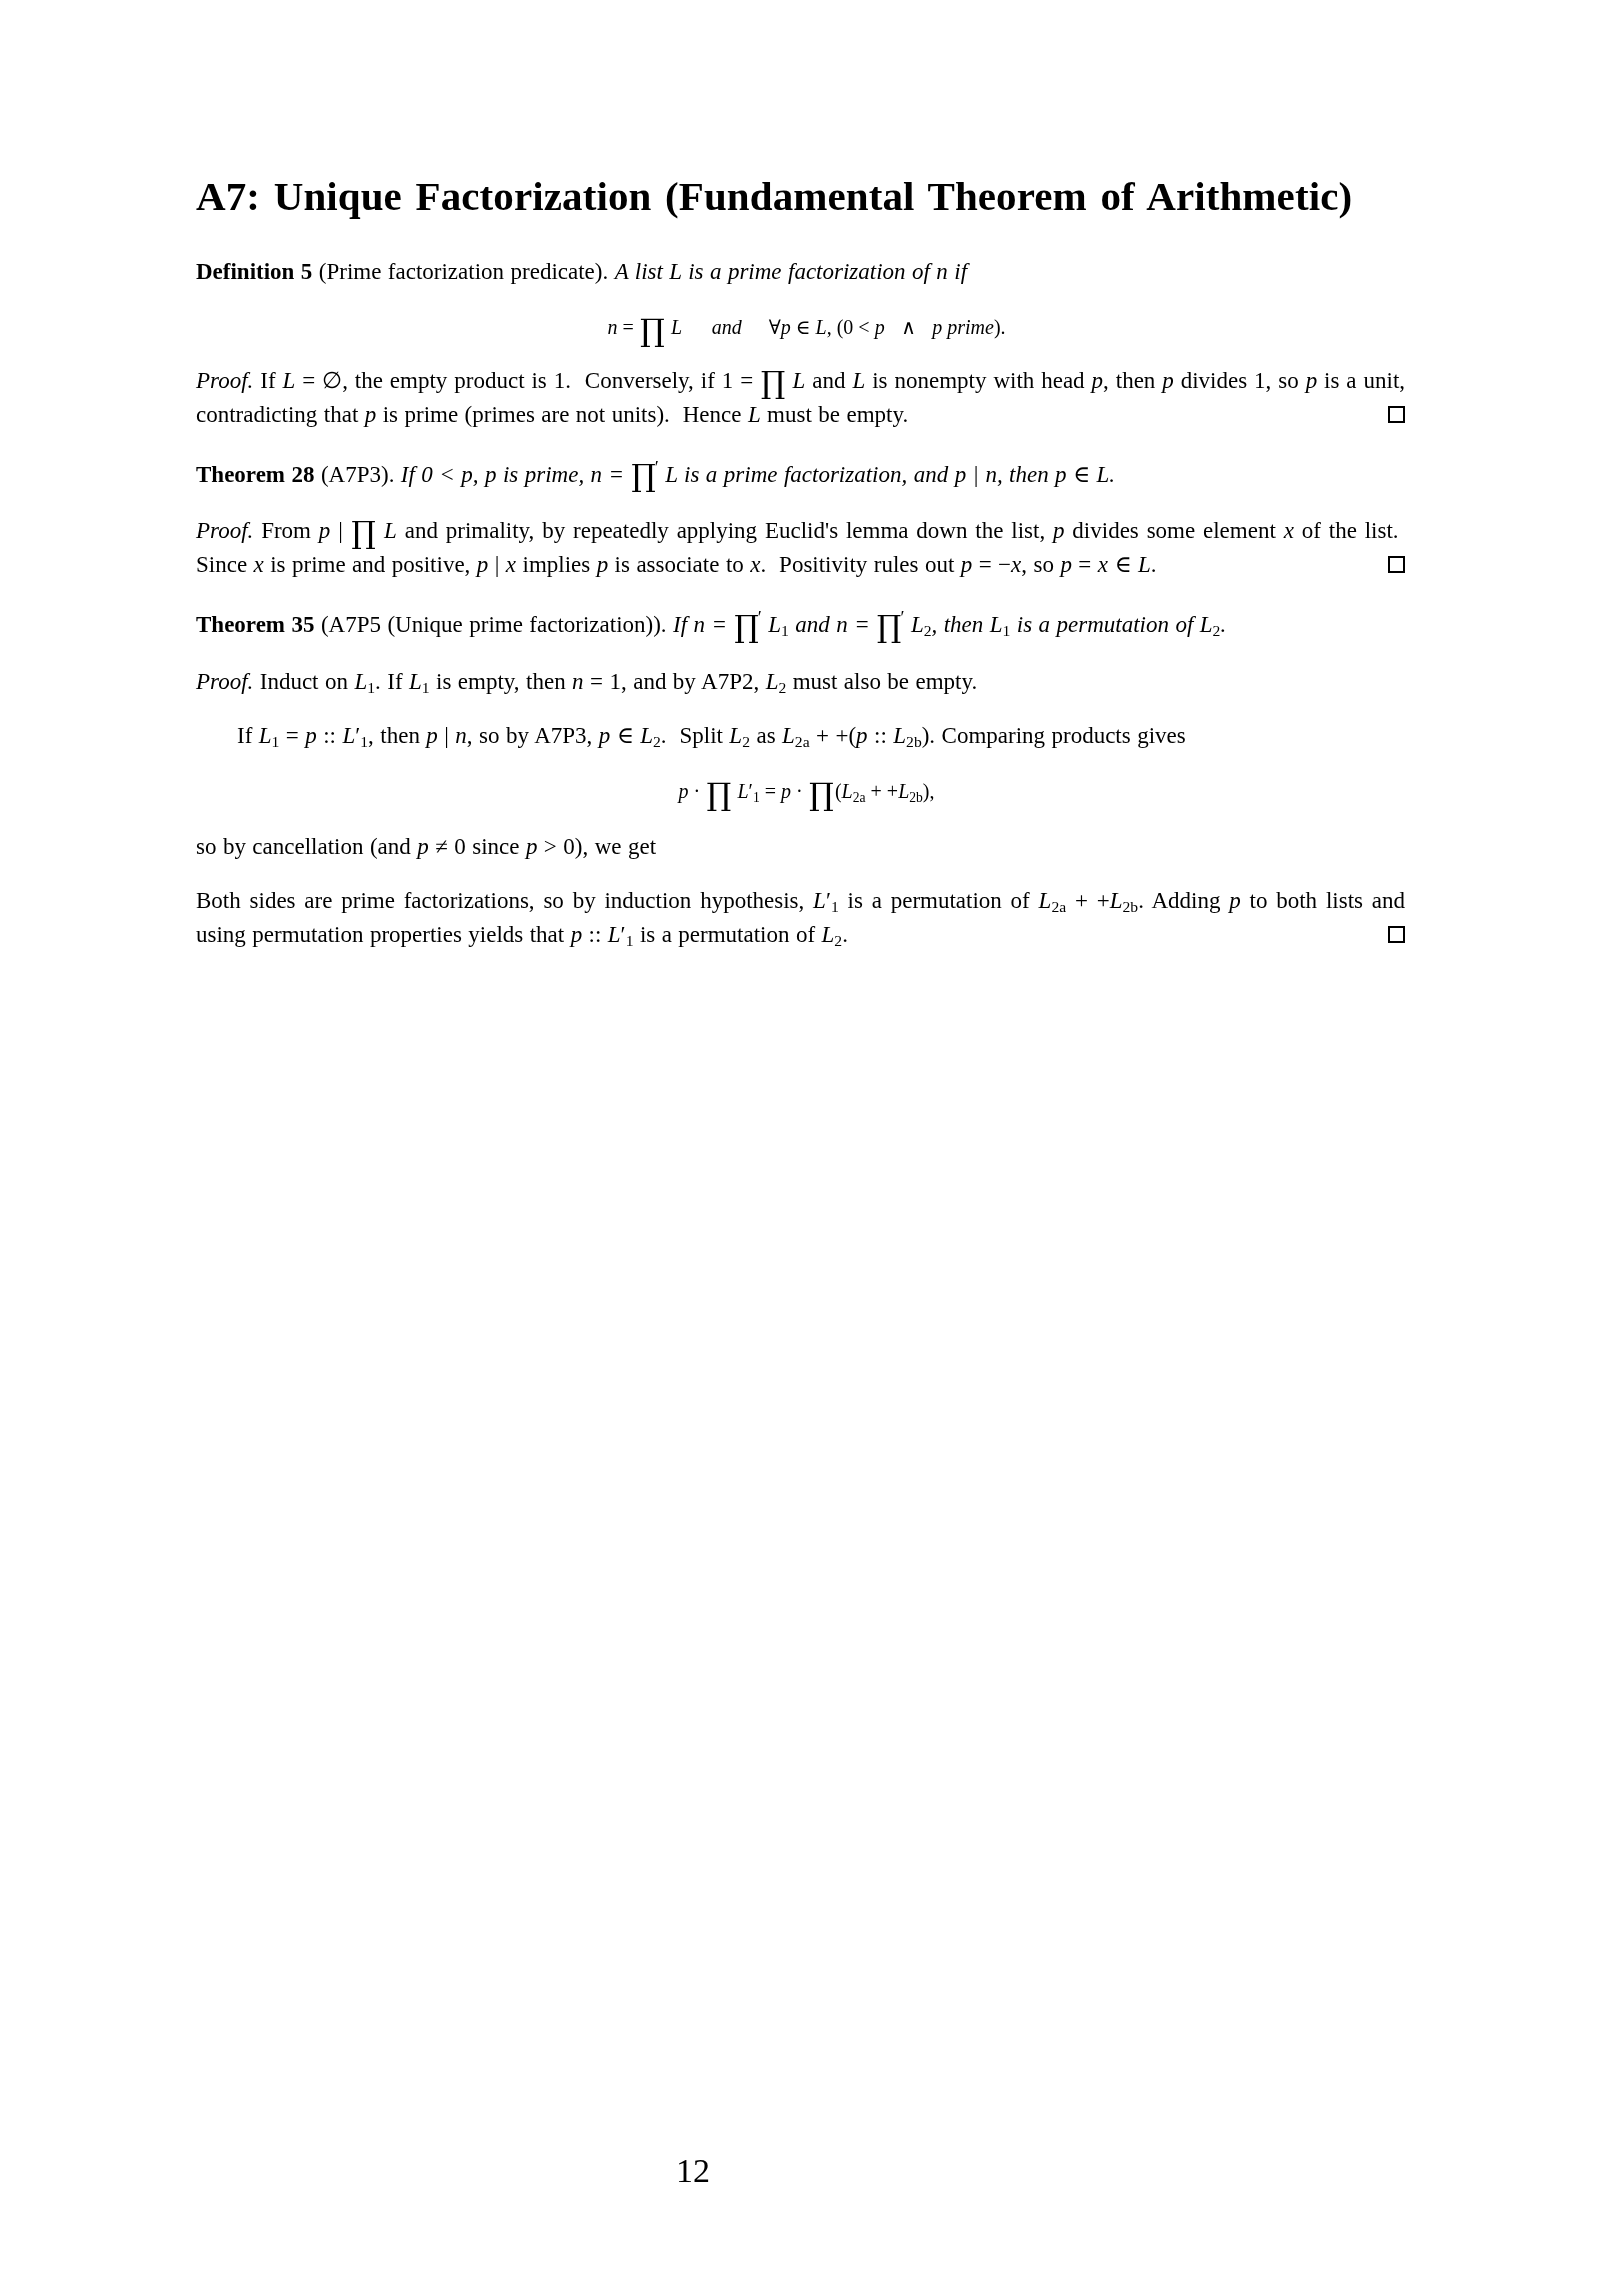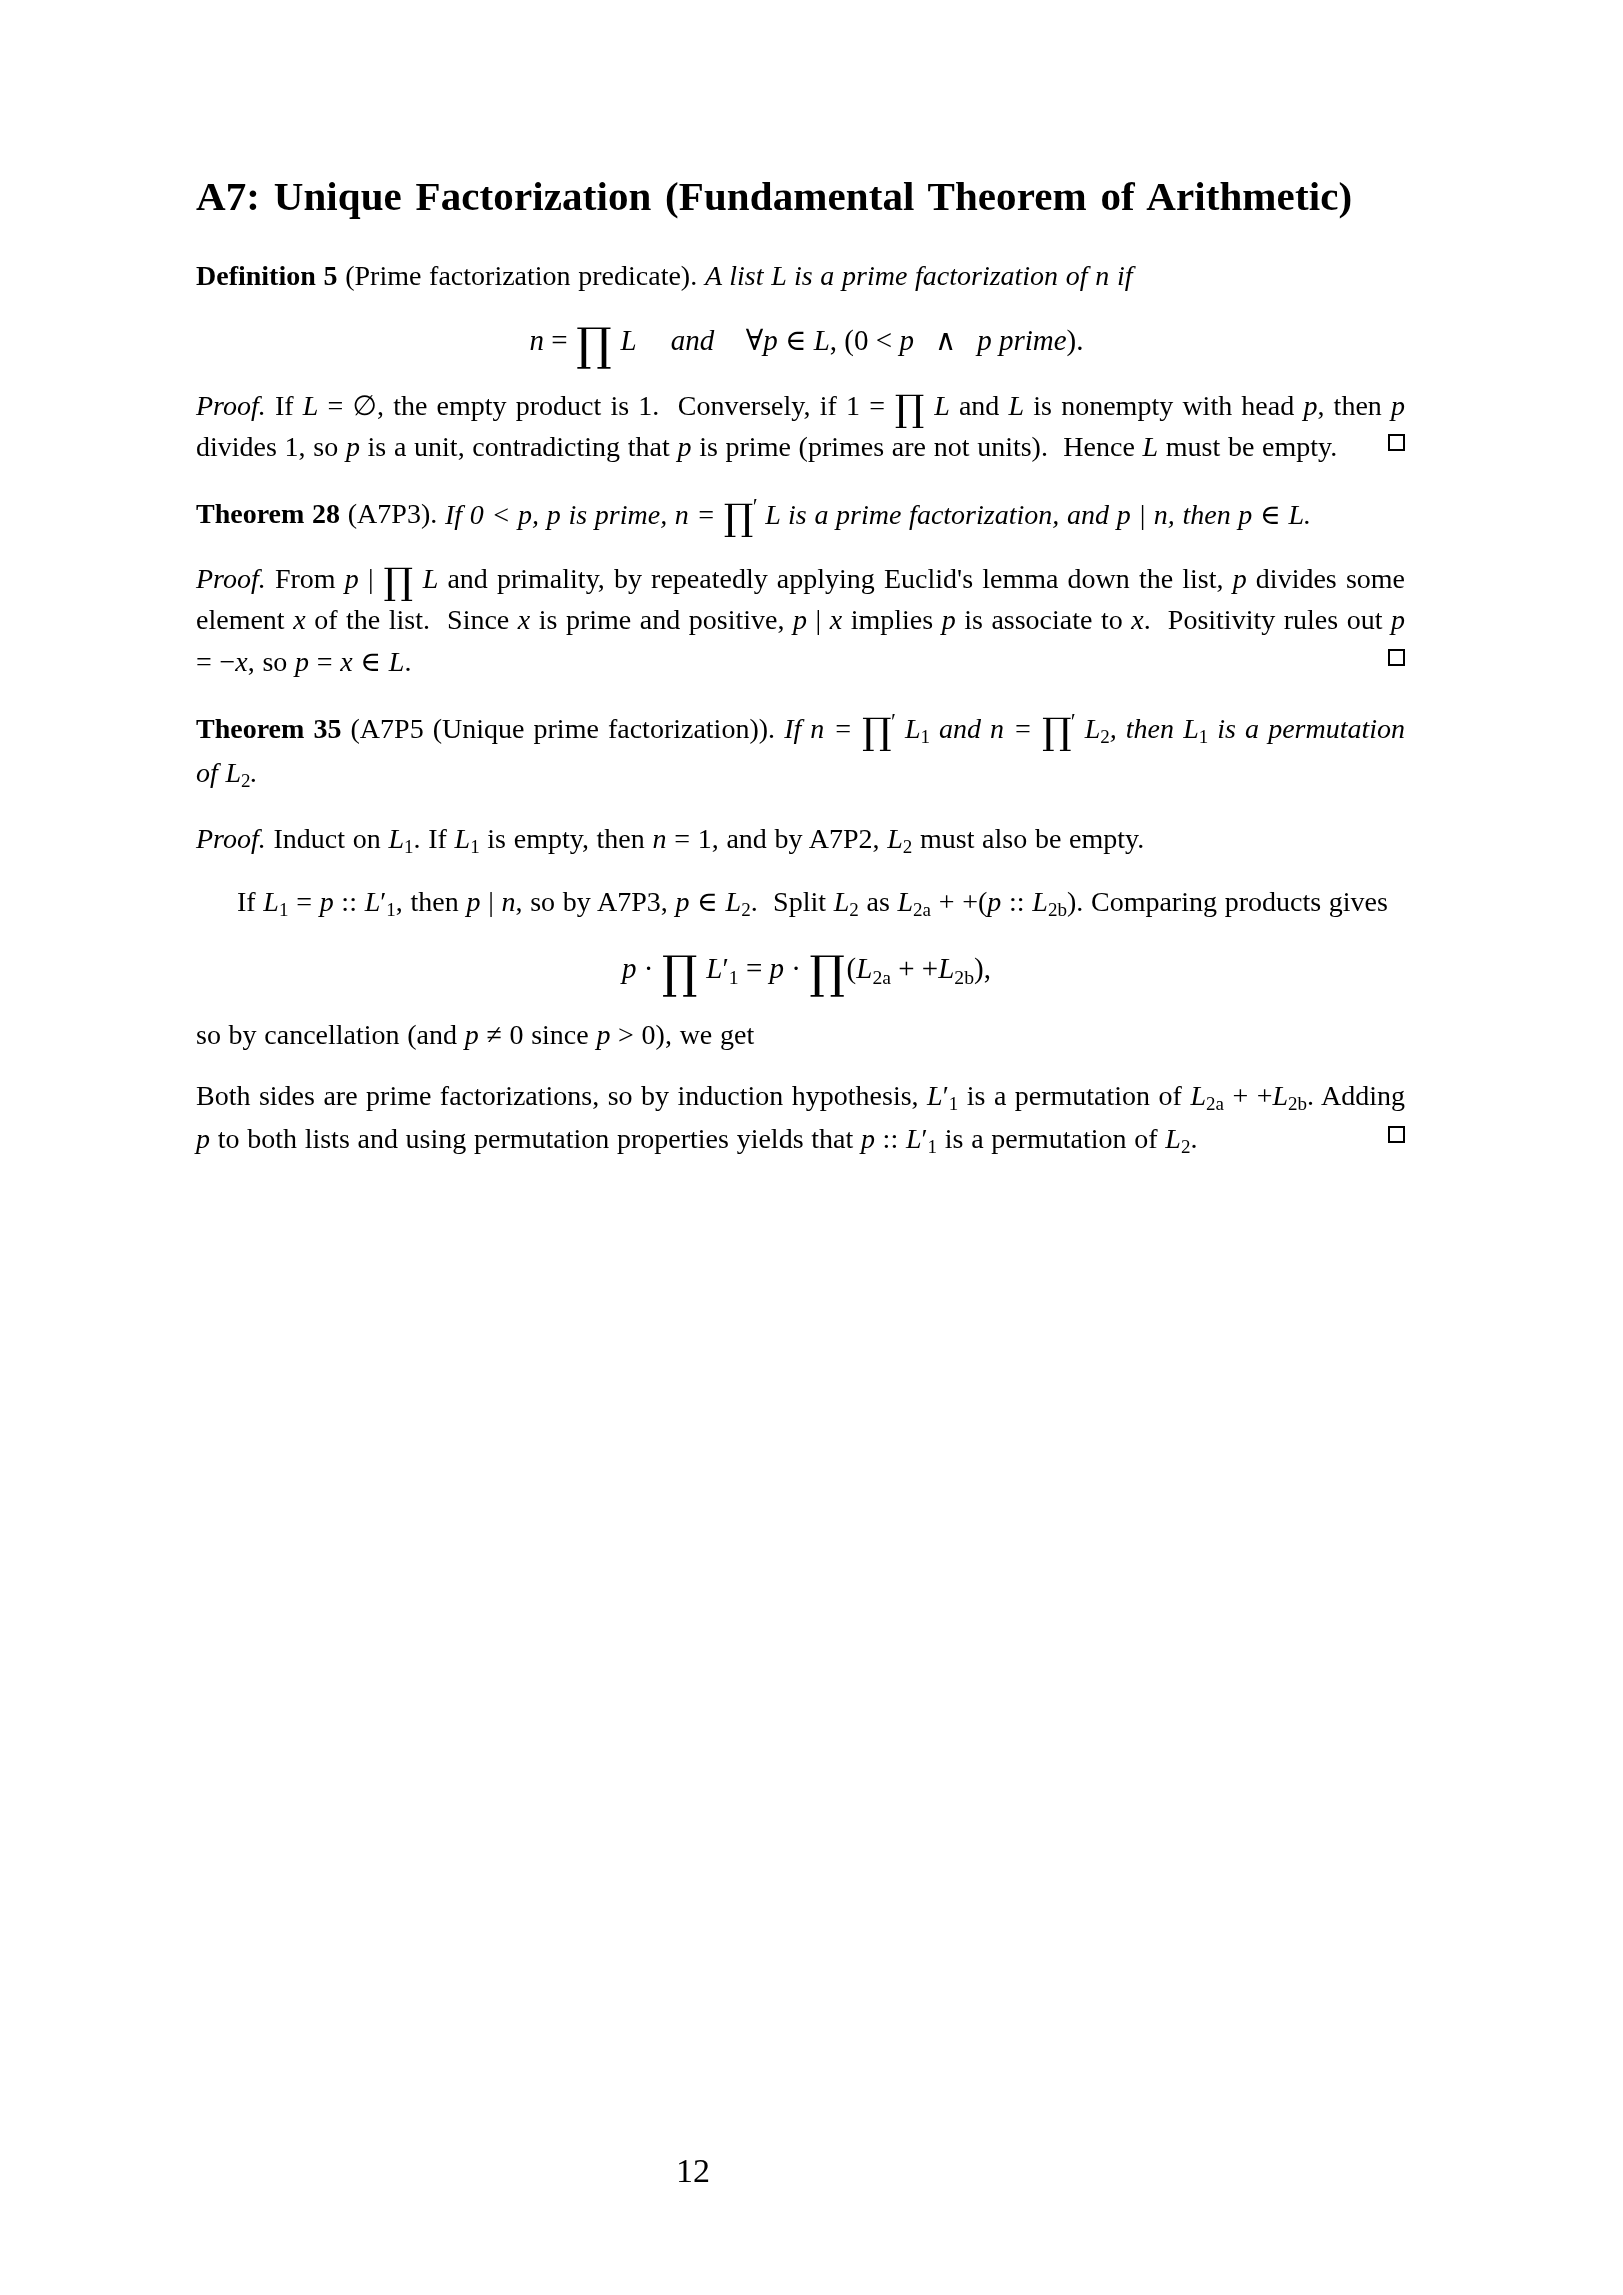--- a/index.html
+++ b/index.html
@@ -35,21 +35,21 @@
     font-weight: bold;
     line-height: 1.22;
     margin: 0 0 34px 0;
     text-align: left;
     letter-spacing: 0.1px;
     word-spacing: 3.3px;
   }
 
   
   .block {
-    font-size: 28px;
+    font-size: 23px;
     line-height: 1.475;
     margin: 0 12px 23px 0;
     text-align: justify;
     text-justify: inter-word;
     word-spacing: 0.7px;
   }
   .block.tight { margin-bottom: 19.6px; }
 
   .runin-bold { font-weight: bold; }
   .thm-body { font-style: italic; }
@@ -84,21 +84,21 @@
   }
   .prod-prime {
     font-style: normal;
     font-size: 0.80em;
     vertical-align: 0.42em;
     margin-left: -1.3px;
   }
 
   
   .display-eq {
-    font-size: 29px;
+    font-size: 20px;
     text-align: center;
     margin: 22px 0 22px 0;
     line-height: 1.5;
     font-style: normal;
   }
   .display-eq .mi { font-style: italic; }
 
   
   .qed {
     display: inline-block;

